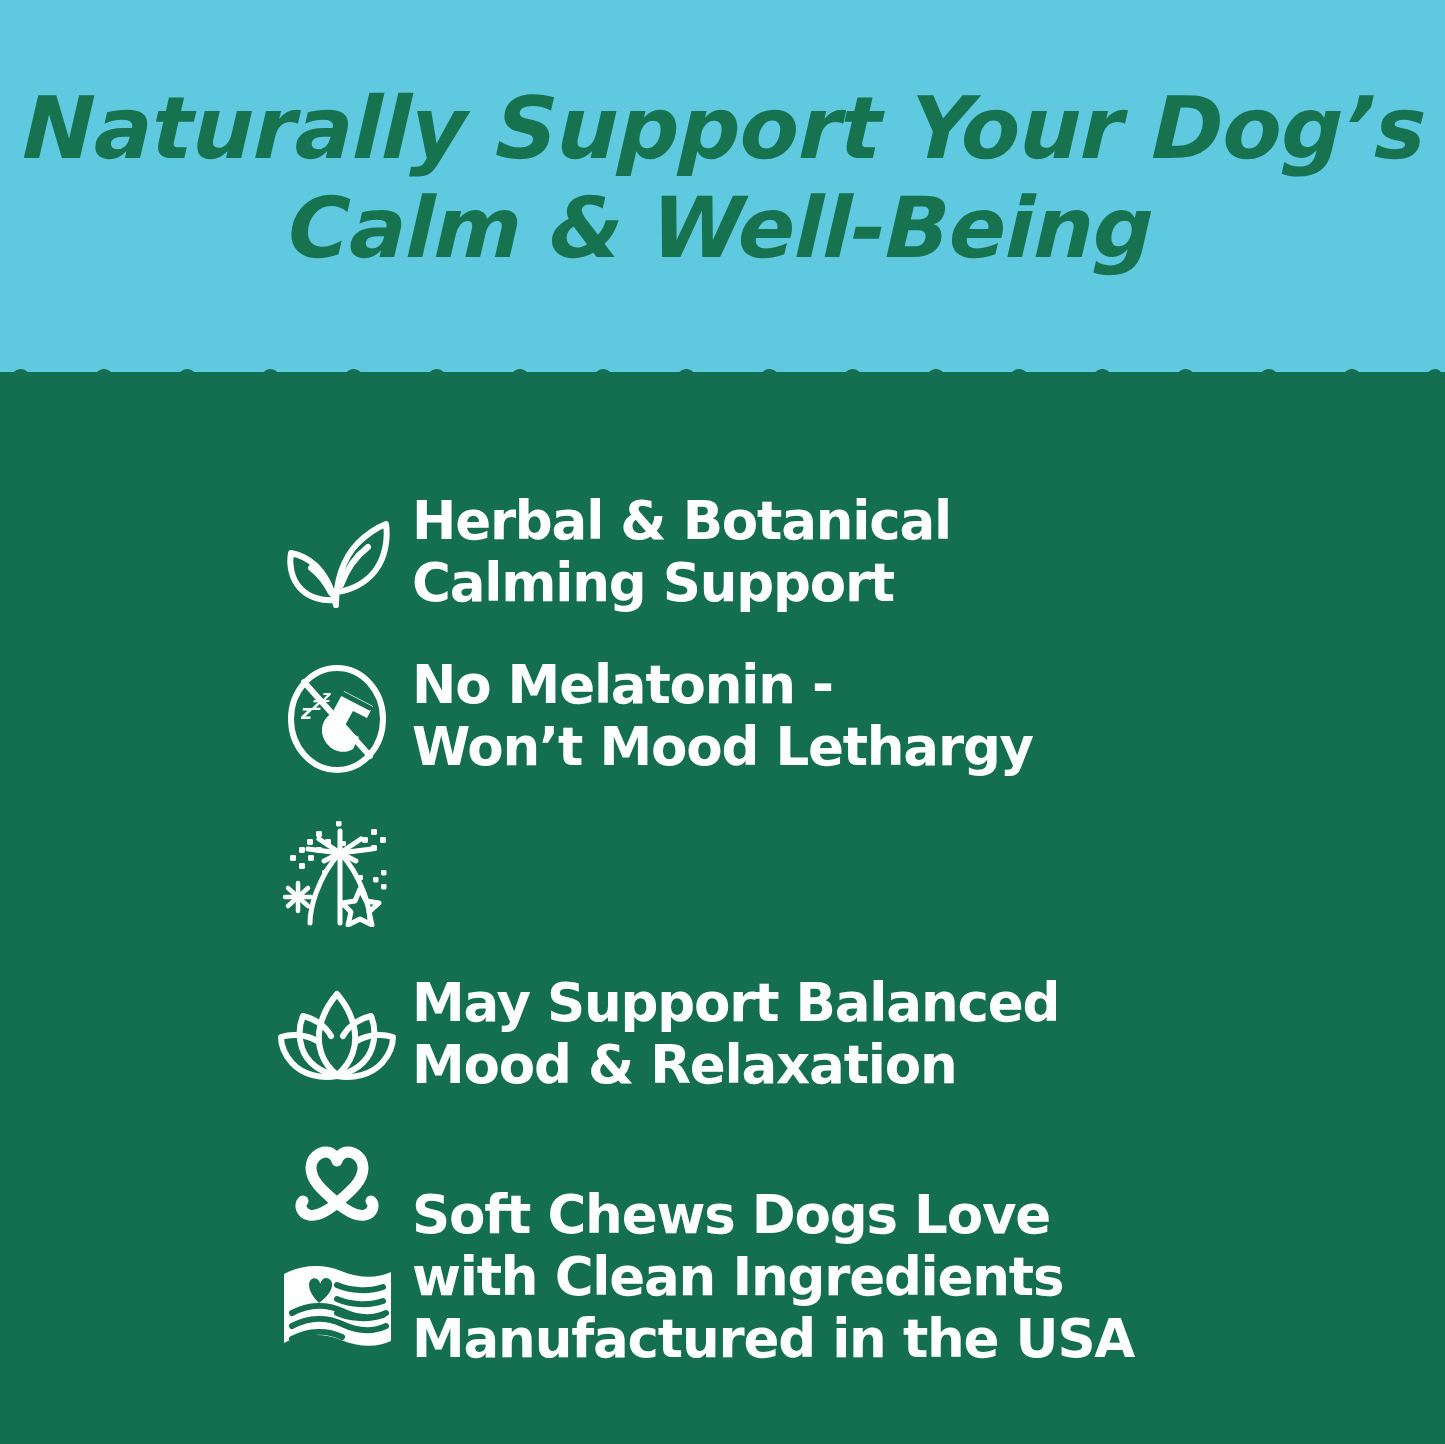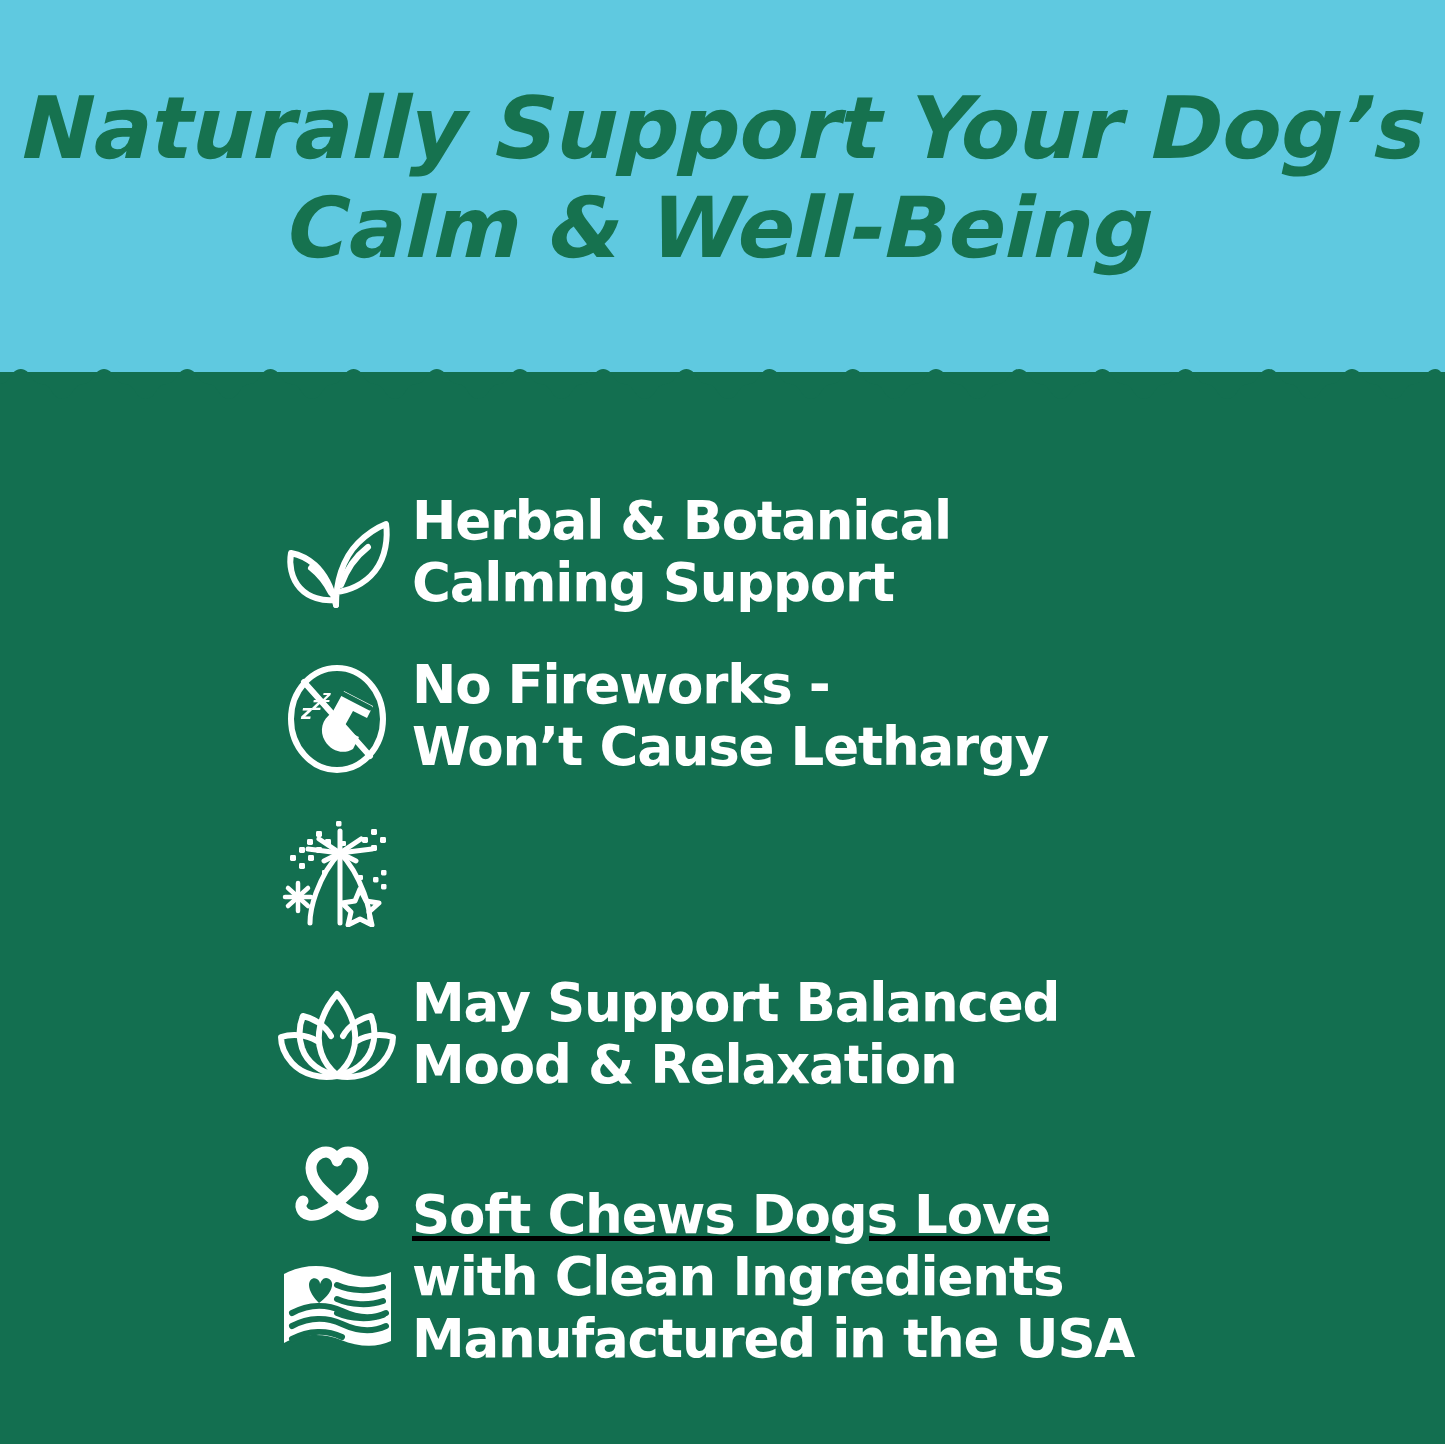--- a/index.html
+++ b/index.html
@@ -105,21 +105,21 @@
   }
   .benefit-text .l {
     display: block;
   }
 
   
   .row-0 { top: 82px;  }
   .row-1 { top: 246px; }
   .row-2 { top: 404px; }
   .row-3 { top: 564px; }
-  .row-4 { top: 720px; text-decoration: underline; }
+  .row-4 { top: 720px; }
   .row-5 { top: 838px; }
 </style>
 </head>
 <body>
 
 <div id="infographic">
 
   <div class="header-band">
     <div class="headline">
       <span class="line line1">Naturally Support Your Dog’s</span>
@@ -194,22 +194,22 @@
           <g fill="#ffffff">
             <path d="M63 28 L92 43 L86 55 L72 48 L62 66 L78 74 L72 86 C62 92 50 88 44 78 C38 68 41 56 51 50 Z"></path>
           </g>
           <path d="M60 30 L89 45" stroke="#136f50" stroke-width="5" stroke-linecap="round"></path>
           <text x="20" y="56" fill="#ffffff" font-family="'DejaVu Sans', sans-serif" font-weight="700" font-size="19" font-style="italic">z</text>
           <text x="31" y="47" fill="#ffffff" font-family="'DejaVu Sans', sans-serif" font-weight="700" font-size="17" font-style="italic">z</text>
           <text x="41" y="39" fill="#ffffff" font-family="'DejaVu Sans', sans-serif" font-weight="700" font-size="15" font-style="italic">z</text>
         </svg>
       </div>
       <div class="benefit-text">
-        <span class="l">No Fireworks -</span>
-        <span class="l">Won’t Cause Lethargy</span>
+        <span class="l">No Melatonin -</span>
+        <span class="l">Won’t Mood Lethargy</span>
       </div>
     </div>
 
     <div class="benefit-row row-2">
       <div class="benefit-icon">
         <svg width="118" height="112" viewBox="0 0 118 112" fill="none" xmlns="http://www.w3.org/2000/svg">
           <g stroke="#ffffff" stroke-width="5" stroke-linecap="round" fill="none">
             <path d="M62 38 L62 108"></path>
             <path d="M62 38 C52 48 44 62 38 78 C33 92 32 102 32 108"></path>
             <path d="M62 38 C72 48 80 62 86 78 C91 92 92 100 92 106"></path>

